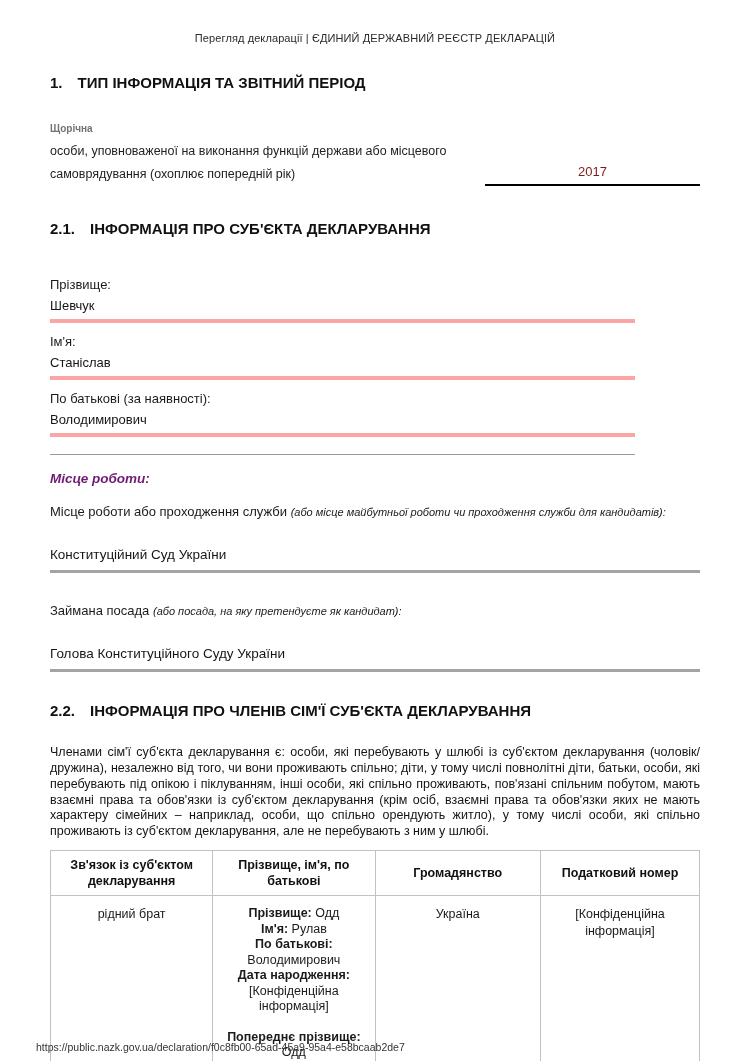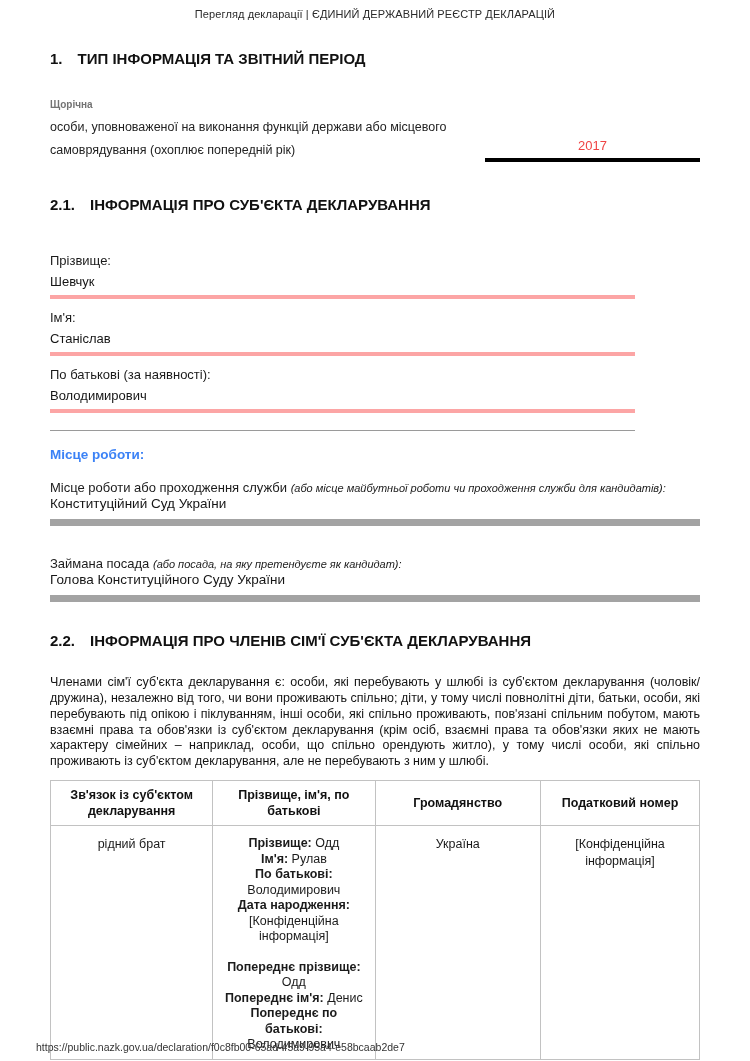--- a/index.html
+++ b/index.html
@@ -3,47 +3,47 @@
 <meta charset="utf-8">
 <style>
   * { margin: 0; padding: 0; box-sizing: border-box; }
   html, body { background: #ffffff; }
   body {
     width: 750px; height: 1061px;
     font-family: "Liberation Sans", sans-serif;
     color: #1b1b1b;
     overflow: hidden;
   }
-  .page { position: relative; width: 750px; height: 1061px; padding: 8px 50px 0; }
+  .page { position: relative; width: 750px; height: 1061px; padding: 32px 50px 0; }
 
   .print-header { text-align: center; font-size: 11px; color: #2a2a2a; letter-spacing: 0.1px; }
 
   .sec-h { font-size: 15px; font-weight: bold; color: #111; }
   .sec-h .sec-num { display: inline-block; margin-right: 15px; }
   .sec-h-1 { margin-top: 30px; }
   .sec-h-21 { margin-top: 34px; }
   .sec-h-22 { margin-top: 30px; }
 
   .decl-type { margin-top: 32px; font-weight: bold; font-size: 10px; color: #737373; }
   .decl-row { display: flex; align-items: flex-end; margin-top: 6px; }
   .decl-desc { flex: 1; font-size: 12.5px; line-height: 1.85; color: #222; }
-  .year-box { width: 215px; text-align: center; font-size: 13px; color: #ef4444;
-              border-bottom: 4px solid #000000; padding-bottom: 5px; margin-top: 1px; }
+  .year-box { width: 215px; text-align: center; font-size: 13px; color: #7f1d1d;
+              border-bottom: 2px solid #000000; padding-bottom: 5px; margin-top: 1px; }
 
   .fields { margin-top: 40px; }
   .field-label { font-size: 13px; margin-top: 11px; color: #1b1b1b; }
   .field-value { font-size: 13px; margin-top: 6px; width: 90%; padding-bottom: 6px;
                  border-bottom: 4px solid #fca5a5; color: #161616; }
   .extra-rule { width: 90%; border-bottom: 1px solid #9a9a9a; margin-top: 17px; height: 0; }
 
-  .wp-heading { font-size: 13.5px; font-weight: bold; margin-top: 16px; color: #3b82f6; }
+  .wp-heading { font-size: 13.5px; font-weight: bold; font-style: italic; margin-top: 16px; color: #701a75; }
   .wp-label { font-size: 13px; margin-top: 18px; color: #1b1b1b; }
   .small-note { font-size: 11px; font-style: italic; }
-  .wp-value { font-size: 13.5px; margin-top: 1px; padding-bottom: 8px;
-              border-bottom: 7px solid #a3a3a3; color: #161616; }
+  .wp-value { font-size: 13.5px; margin-top: 28px; padding-bottom: 8px;
+              border-bottom: 3px solid #a3a3a3; color: #161616; }
   .pos-label { margin-top: 30px; }
 
   .intro { margin-top: 26px; font-size: 12.5px; line-height: 1.26; text-align: justify; color: #141414; }
 
   .family-table { width: 100%; border-collapse: collapse; table-layout: fixed; margin-top: 10px; }
   .family-table th, .family-table td {
     border: 1px solid #c2c2c2; text-align: center; font-size: 12.5px; padding: 6px 8px;
     overflow-wrap: break-word;
   }
   .family-table th { font-weight: bold; height: 44px; vertical-align: middle; line-height: 1.3; color: #111; }

